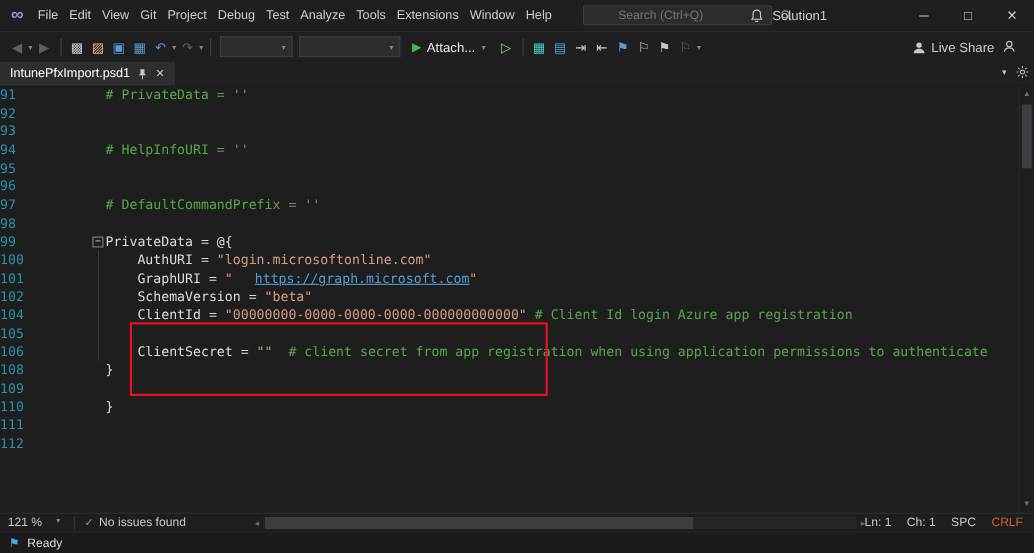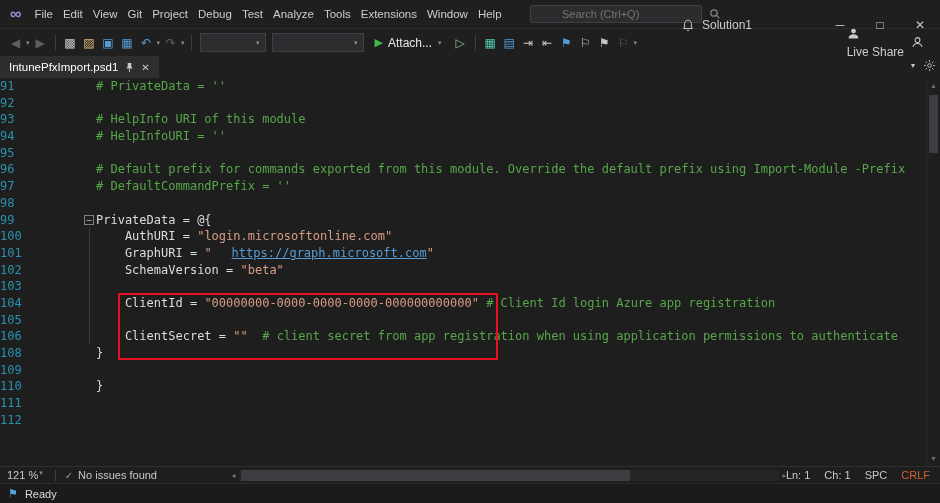--- a/index.html
+++ b/index.html
@@ -15,21 +15,21 @@
   
   .titlebar { height: 28px; background: #1F1F1F; display: flex; align-items: center; position: relative; }
   .vslogo { color: #A48BDB; font-size: 16px; font-weight: bold; padding: 0 8px 0 10px; line-height: 28px; }
   .menubar { display: flex; }
   .menu-item { padding: 16px 5px; line-height: 28px; font-size: 11.5px; color: #CCCCCC; cursor: default; }
   .search-wrap { position: absolute; left: 530px; top: 5px; width: 172px; height: 18px;
     background: #2C2C2E; border: 1px solid #3F3F46; border-radius: 2px; display: flex; align-items: center; padding-left: 26px; }
   .search-input { flex: 1; background: transparent; border: none; outline: none; color: #9A9A9A;
     font-size: 11px; padding: 0 5px; font-family: "Liberation Sans", sans-serif; }
   .search-glass { width: 18px; display: flex; justify-content: center; }
-  .tb-right { position: absolute; right: 0; top: 11px; height: 28px; display: flex; align-items: center; }
+  .tb-right { position: absolute; right: 0; top: 0; height: 28px; display: flex; align-items: center; }
   .bell { display: flex; align-items: center; padding: 0 4px; }
   .solution-label { font-size: 12px; color: #CCCCCC; margin: 0 4px; }
   .tb-spacer { width: 64px; }
   .win-btn { width: 40px; height: 28px; display: flex; align-items: center; justify-content: center;
     font-size: 12px; color: #CCCCCC; }
 
   
   .toolbar { height: 28px; background: #1F1F1F; border-top: 1px solid #2A2A2B; display: flex;
     align-items: center; padding: 0 6px; }
   .ticon { min-width: 19px; text-align: center; font-size: 12px; color: #C8C8C8; line-height: 28px; }
@@ -39,21 +39,21 @@
   .ticon.folder { color: #DCB67A; }
   .ticon.greenish { color: #8FBF8F; }
   .tcaret { font-size: 7px; color: #8A8A8A; margin: 0 1px; }
   .tsep { width: 1px; height: 16px; background: #3F3F46; margin: 0 5px; }
   .combo { width: 66px; height: 19px; background: #2D2D30; border: 1px solid #3F3F46; display: flex;
     align-items: center; justify-content: flex-end; padding: 0 4px; margin: 0 3px; }
   .combo.wide { width: 92px; }
   .attach { display: flex; align-items: center; margin: 0 8px; color: #E8E8E8; gap: 5px; }
   .attach .play { color: #3DBE4A; font-size: 11px; }
   .tb-right2 { margin-left: auto; display: flex; align-items: center; gap: 7px; padding-right: 10px; }
-  .liveshare { display: flex; align-items: flex-start; gap: 5px; color: #CCCCCC; flex-direction: column; }
+  .liveshare { display: flex; align-items: flex-end; gap: 5px; color: #CCCCCC; }
 
   
   .tabrow { height: 22px; background: #1F1F1F; display: flex; align-items: flex-end; position: relative; }
   .tab { height: 22px; background: #2E2E30; display: flex; align-items: center; padding: 0 9px; gap: 7px; }
   .tab-title { font-size: 11.5px; color: #FFFFFF; }
   .tab-x { font-size: 10px; color: #C8C8C8; }
   .tabrow-right { position: absolute; right: 5px; top: 4px; display: flex; gap: 9px; align-items: center; }
   .tr-chev { font-size: 8px; color: #C8C8C8; }
 
   
@@ -78,21 +78,21 @@
     border-left: 1px solid #2A2A2B; }
   .varrow { position: absolute; left: 0; width: 13px; height: 13px; color: #6F6F6F; font-size: 7px;
     text-align: center; line-height: 13px; }
   .varrow.up { top: 1px; }
   .varrow.down { bottom: 1px; }
   .vthumb { position: absolute; left: 2px; right: 2px; top: 17px; height: 58px; background: #3E3E42; }
 
   
   .estatus { height: 17px; background: #1E1E1E; border-top: 1px solid #2F2F32; display: flex;
     align-items: center; font-size: 11px; color: #C8C8C8; position: relative; }
-  .zoom { display: flex; align-items: flex-start; gap: 0; padding: 0 7px; }
+  .zoom { display: flex; align-items: flex-start; gap: 12px; padding: 0 7px; }
   .esep { width: 1px; height: 11px; background: #3F3F46; margin: 0 4px; }
   .health { display: flex; align-items: center; gap: 5px; padding: 0 5px; }
   .health-check { color: #9A9A9A; font-size: 10px; }
   .hscroll { position: absolute; left: 228px; right: 150px; top: 2px; bottom: 2px; display: flex;
     align-items: center; }
   .harrow { width: 11px; color: #6F6F6F; font-size: 8px; text-align: center; }
   .htrack { flex: 1; height: 11px; background: #252526; position: relative; }
   .hthumb { position: absolute; left: 2px; top: 0; height: 100%; width: 72%; background: #3E3E42; }
   .estatus-right { margin-left: auto; display: flex; gap: 14px; padding-right: 10px; }
   .crlf { color: #D2622F; }
@@ -230,36 +230,34 @@
         <span class="ct"><span class="tk-c"># PrivateData = ''</span></span>
       </div>
       <div class="cl">
         <span class="ln">92</span>
         <span class="fc"></span>
         <span class="ct"></span>
       </div>
       <div class="cl">
         <span class="ln">93</span>
         <span class="fc"></span>
-        <span class="ct"><span class="tk-c"># HelpInfo URI of this module</span></span>
       </div>
       <div class="cl">
         <span class="ln">94</span>
         <span class="fc"></span>
         <span class="ct"><span class="tk-c"># HelpInfoURI = ''</span></span>
       </div>
       <div class="cl">
         <span class="ln">95</span>
         <span class="fc"></span>
         <span class="ct"></span>
       </div>
       <div class="cl">
         <span class="ln">96</span>
         <span class="fc"></span>
-        <span class="ct"><span class="tk-c"># Default prefix for commands exported from this module. Override the default prefix using Import-Module -Prefix</span></span>
       </div>
       <div class="cl">
         <span class="ln">97</span>
         <span class="fc"></span>
         <span class="ct"><span class="tk-c"># DefaultCommandPrefix = ''</span></span>
       </div>
       <div class="cl">
         <span class="ln">98</span>
         <span class="fc"></span>
         <span class="ct"></span>
@@ -278,25 +276,20 @@
       </div>
       <div class="cl">
         <span class="ln">101</span>
         <span class="fc guide"></span>
         <span class="ct"><span class="tk-p">    GraphURI = </span><span class="tk-s">"</span><span class="tk-l">https://graph.microsoft.com</span><span class="tk-s">"</span></span>
       </div>
       <div class="cl">
         <span class="ln">102</span>
         <span class="fc guide"></span>
         <span class="ct"><span class="tk-p">    SchemaVersion = </span><span class="tk-s">"beta"</span></span>
-      </div>
-      <div class="cl">
-        <span class="ln">103</span>
-        <span class="fc guide"></span>
-        <span class="ct"></span>
       </div>
       <div class="cl">
         <span class="ln">104</span>
         <span class="fc guide"></span>
         <span class="ct"><span class="tk-p">    ClientId = </span><span class="tk-s">"00000000-0000-0000-0000-000000000000"</span><span class="tk-p"> </span><span class="tk-c"># Client Id login Azure app registration</span></span>
       </div>
       <div class="cl">
         <span class="ln">105</span>
         <span class="fc guide"></span>
         <span class="ct"></span>

